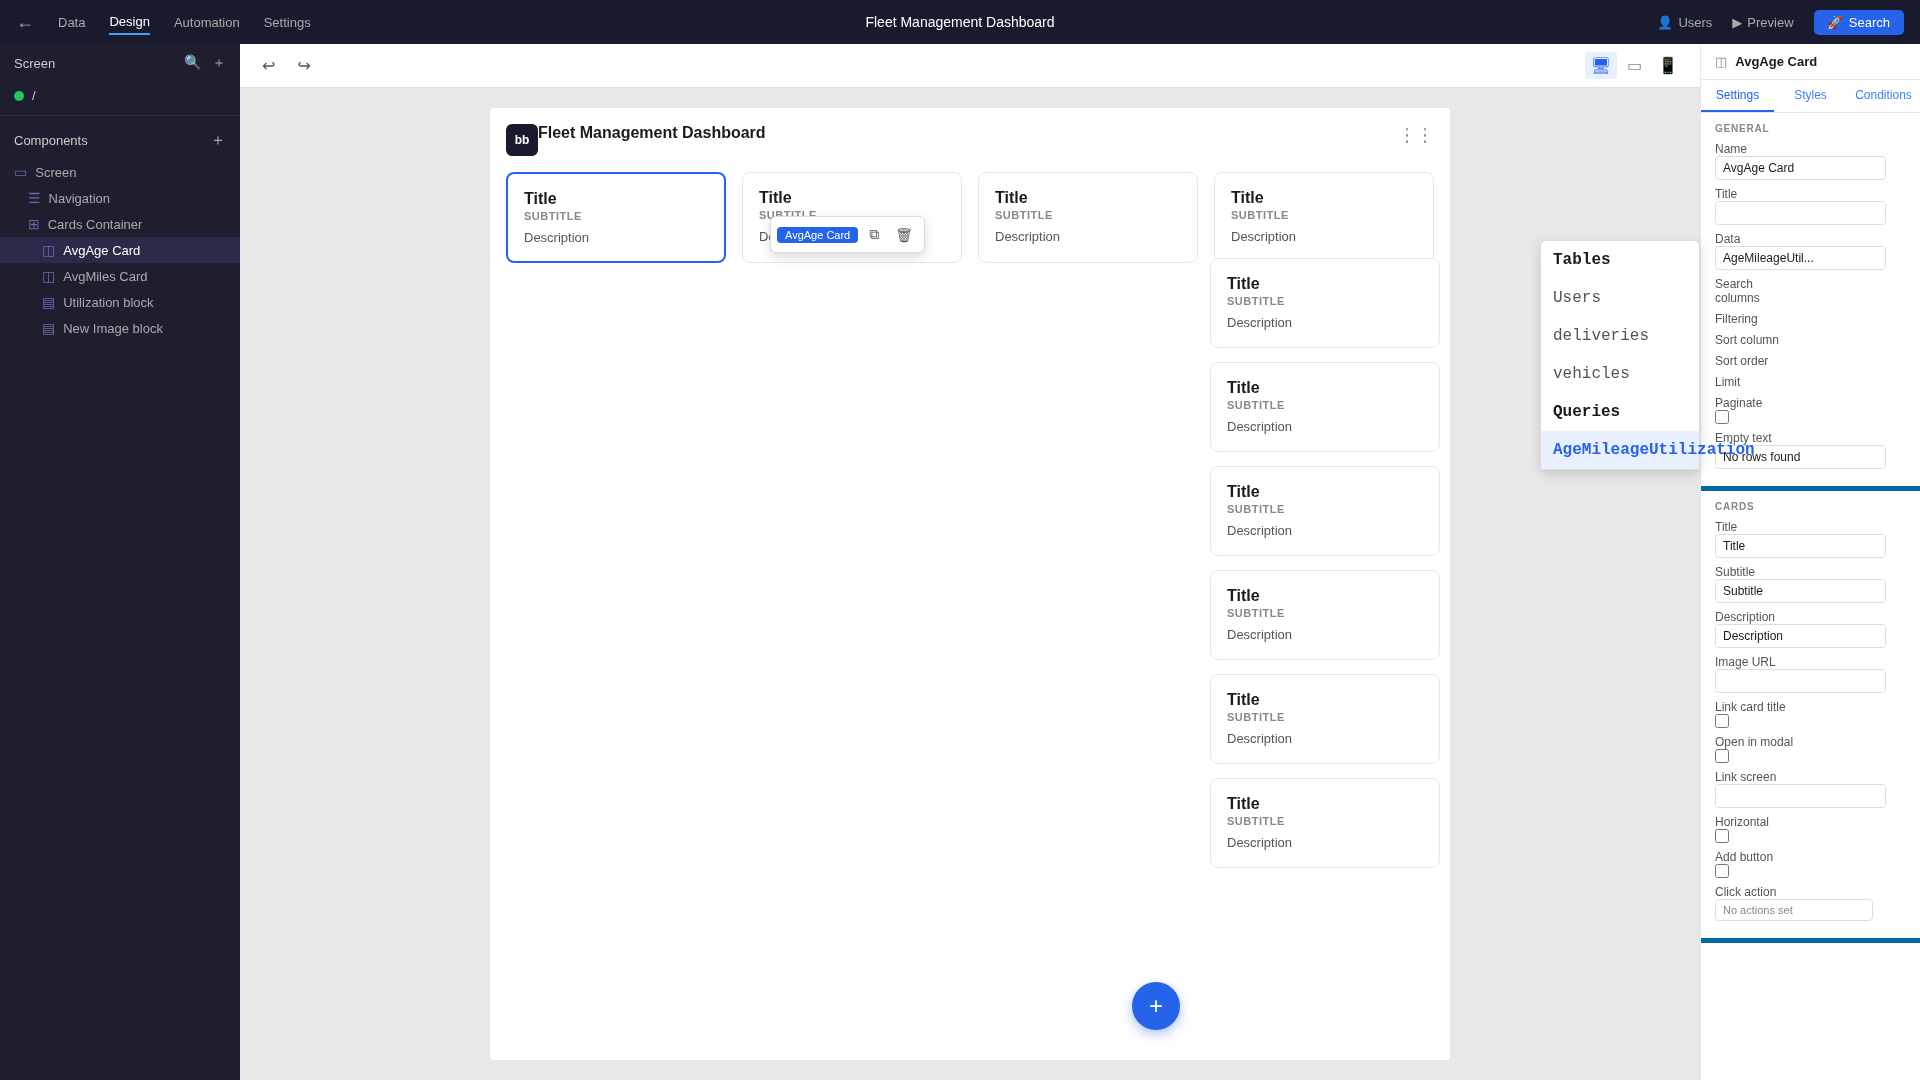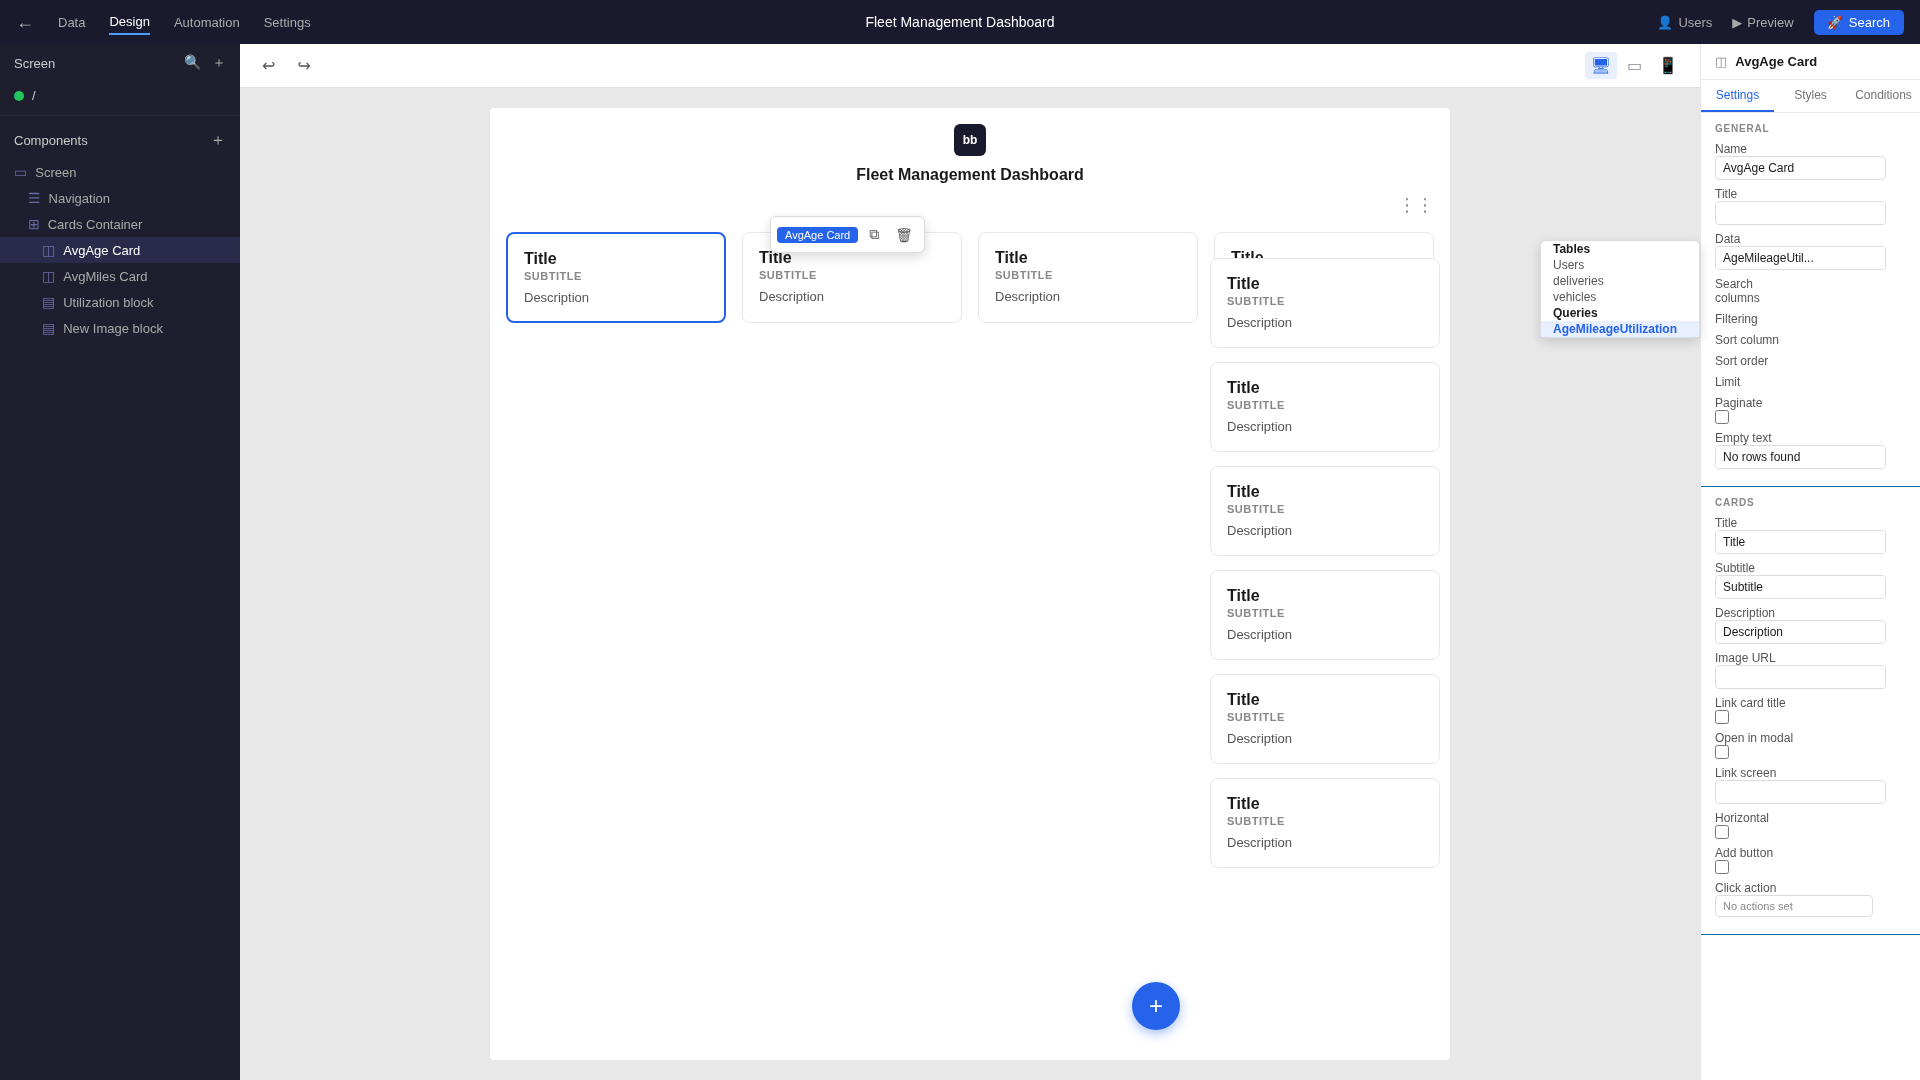--- a/index.html
+++ b/index.html
@@ -40,21 +40,21 @@
     
     .canvas-area { flex: 1; display: flex; flex-direction: column; overflow: hidden; }
     .canvas-toolbar { background: #fff; height: 44px; display: flex; align-items: center; padding: 0 16px; gap: 10px; border-bottom: 1px solid #e0e0e0; }
     .canvas-toolbar .tool-btn { color: #555; cursor: pointer; font-size: 16px; padding: 4px 6px; border-radius: 3px; }
     .canvas-toolbar .spacer { flex: 1; }
     .canvas-toolbar .view-btns { display: flex; gap: 4px; }
     .canvas-toolbar .view-btn { color: #888; cursor: pointer; font-size: 16px; padding: 4px 6px; border-radius: 3px; }
     .canvas-toolbar .view-btn.active { color: #2563eb; background: #e8f0ff; }
     .canvas-body { flex: 1; background: #e8e8e8; overflow: auto; padding: 20px; display: flex; justify-content: center; }
     .canvas-frame { background: #fff; width: 960px; min-height: 900px; border-radius: 4px; position: relative; padding: 16px; }
-    .canvas-frame-header { display: flex; align-items: center; gap: 10px; margin-bottom: 16px; flex-direction: column; }
+    .canvas-frame-header { display: flex; align-items: flex-start; margin-bottom: 16px; }
     .canvas-frame-header .logo { width: 32px; height: 32px; background: #1a1a2e; border-radius: 6px; display: flex; align-items: center; justify-content: center; color: #fff; font-size: 12px; font-weight: bold; }
     .canvas-frame-header .frame-title { font-size: 16px; font-weight: 600; color: #1a1a1a; }
     .canvas-frame-header .dots { margin-left: auto; color: #888; font-size: 18px; cursor: pointer; }
 
     
     .context-menu { position: absolute; top: 108px; left: 280px; background: #fff; border: 1px solid #ddd; border-radius: 6px; padding: 6px; display: flex; gap: 6px; align-items: center; z-index: 100; box-shadow: 0 4px 12px rgba(0,0,0,0.15); }
     .context-menu .badge { background: #2563eb; color: #fff; font-size: 11px; padding: 2px 8px; border-radius: 4px; white-space: nowrap; }
     .context-menu .icon-btn { color: #555; cursor: pointer; font-size: 14px; padding: 3px 5px; border-radius: 3px; }
 
     
@@ -64,34 +64,34 @@
     .card .card-title { font-size: 16px; font-weight: 700; color: #1a1a1a; }
     .card .card-subtitle { font-size: 11px; color: #888; margin-top: 2px; text-transform: uppercase; font-weight: 600; letter-spacing: 0.5px; }
     .card .card-desc { font-size: 13px; color: #555; margin-top: 8px; }
 
     
     .right-panel { width: 220px; background: #fff; border-left: 1px solid #e5e7eb; display: flex; flex-direction: column; flex-shrink: 0; overflow-y: auto; }
     .right-panel-header { padding: 10px 14px; display: flex; align-items: center; gap: 8px; border-bottom: 1px solid #e5e7eb; }
     .right-panel-header .header-icon { color: #888; font-size: 13px; }
     .right-panel-header .header-title { font-size: 13px; font-weight: 600; color: #1a1a1a; }
     .right-panel-tabs { display: flex; border-bottom: 1px solid #e5e7eb; }
-    .right-panel-tab { flex: 1; text-align: center; padding: 8px; font-size: 12px; cursor: pointer; color: #737373; }
+    .right-panel-tab { flex: 1; text-align: center; padding: 8px; font-size: 12px; cursor: pointer; color: #3b82f6; }
     .right-panel-tab.active { color: #2563eb; border-bottom: 2px solid #2563eb; }
-    .right-panel-section { padding: 10px 14px; border-bottom: 1px solid #0369a1; }
+    .right-panel-section { padding: 10px 14px; border-bottom: 5px solid #0369a1; }
     .section-label { font-size: 10px; font-weight: 700; color: #888; text-transform: uppercase; letter-spacing: 0.8px; margin-bottom: 8px; }
     .field-row { display: flex; align-items: flex-start; margin-bottom: 7px; flex-direction: column; }
     .field-label { font-size: 12px; color: #555; width: 80px; flex-shrink: 0; }
     .field-input { flex: 1; border: 1px solid #ddd; border-radius: 4px; padding: 4px 7px; font-size: 12px; color: #1a1a1a; background: #fff; }
     .field-input-with-btn { flex: 1; display: flex; align-items: center; border: 1px solid #ddd; border-radius: 4px; overflow: hidden; }
     .field-input-with-btn input { flex: 1; border: none; padding: 4px 7px; font-size: 12px; color: #1a1a1a; outline: none; }
     .field-checkbox { width: 14px; height: 14px; border: 1px solid #ccc; border-radius: 3px; }
 
     
     .dropdown-popup { position: absolute; right: 220px; top: 240px; background: #fff; border: 1px solid #ddd; border-radius: 6px; width: 160px; z-index: 200; box-shadow: 0 4px 12px rgba(0,0,0,0.15); }
-    .dropdown-popup-item { padding: 1px 12px; font-size: 12px; color: #555; cursor: pointer; }
+    .dropdown-popup-item { padding: 10px 12px; font-size: 16px; color: #555; cursor: pointer; font-family: Liberation Mono, monospace; }
     .dropdown-popup-item.section-header { font-weight: 700; color: #1a1a1a; background: transparent; cursor: default; }
     .dropdown-popup-item.highlighted { background: #e8f0ff; color: #2563eb; font-weight: 600; }
 
     
     .fab { position: absolute; bottom: 30px; right: 270px; width: 48px; height: 48px; background: #2563eb; border-radius: 50%; display: flex; align-items: center; justify-content: center; color: #fff; font-size: 24px; cursor: pointer; box-shadow: 0 4px 12px rgba(37,99,235,0.4); }
   </style>
 </head>
 <body>
 
 <div class="top-nav">

